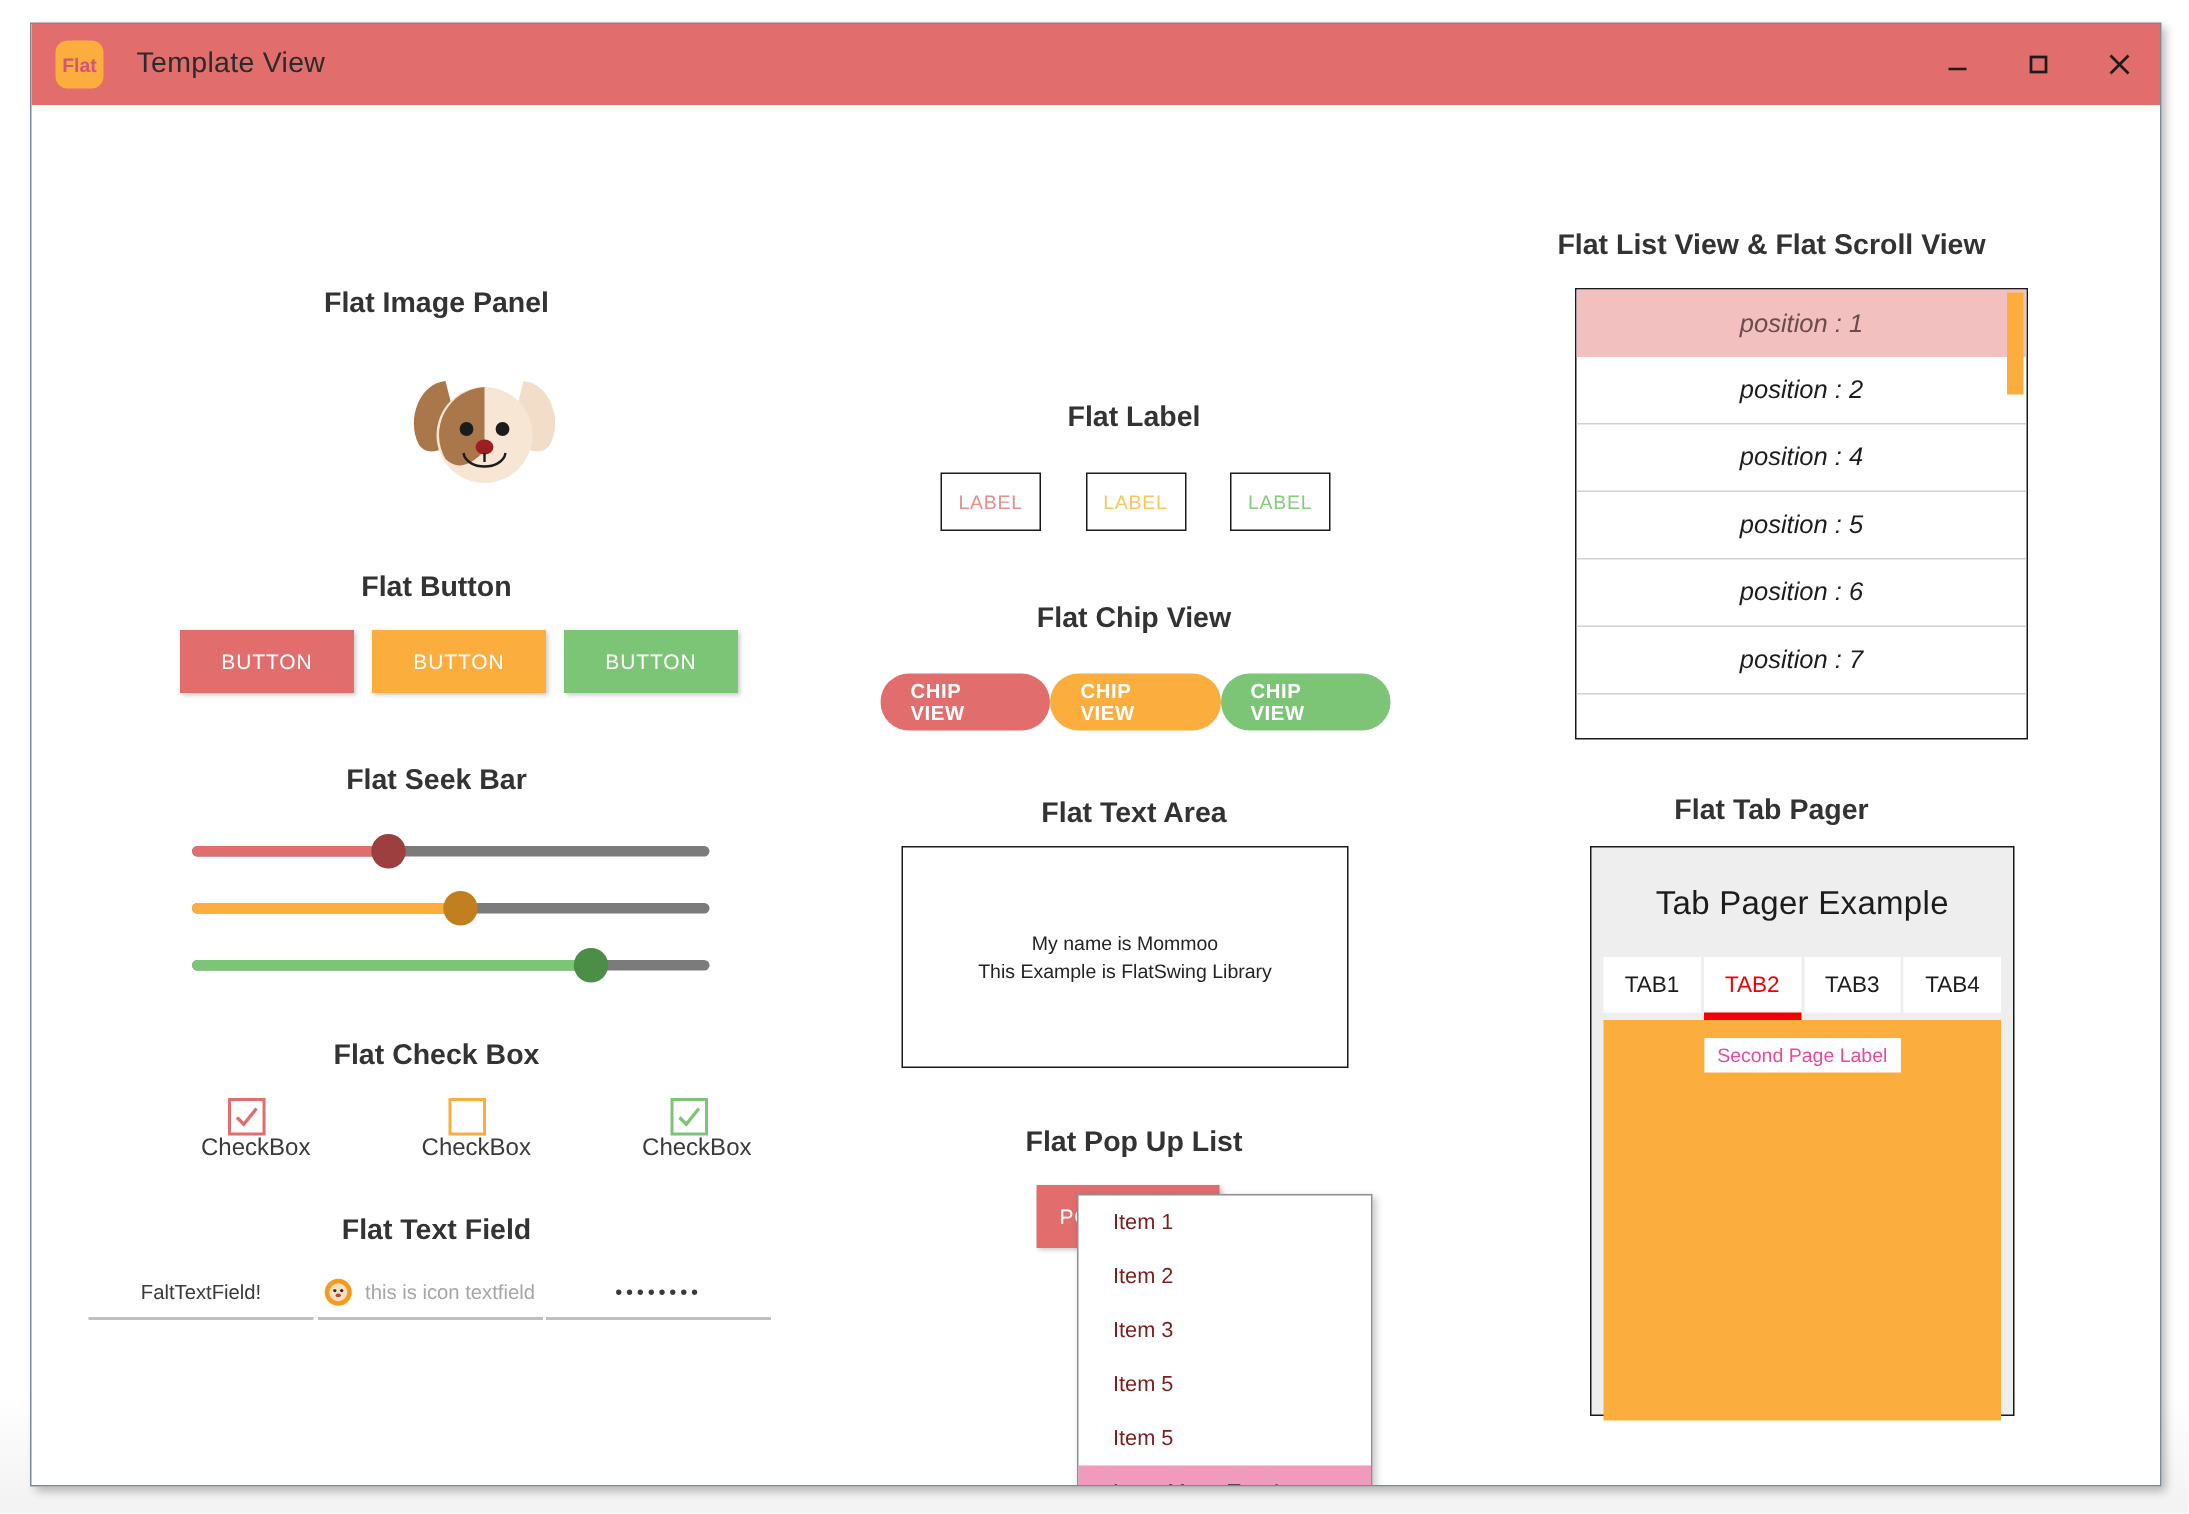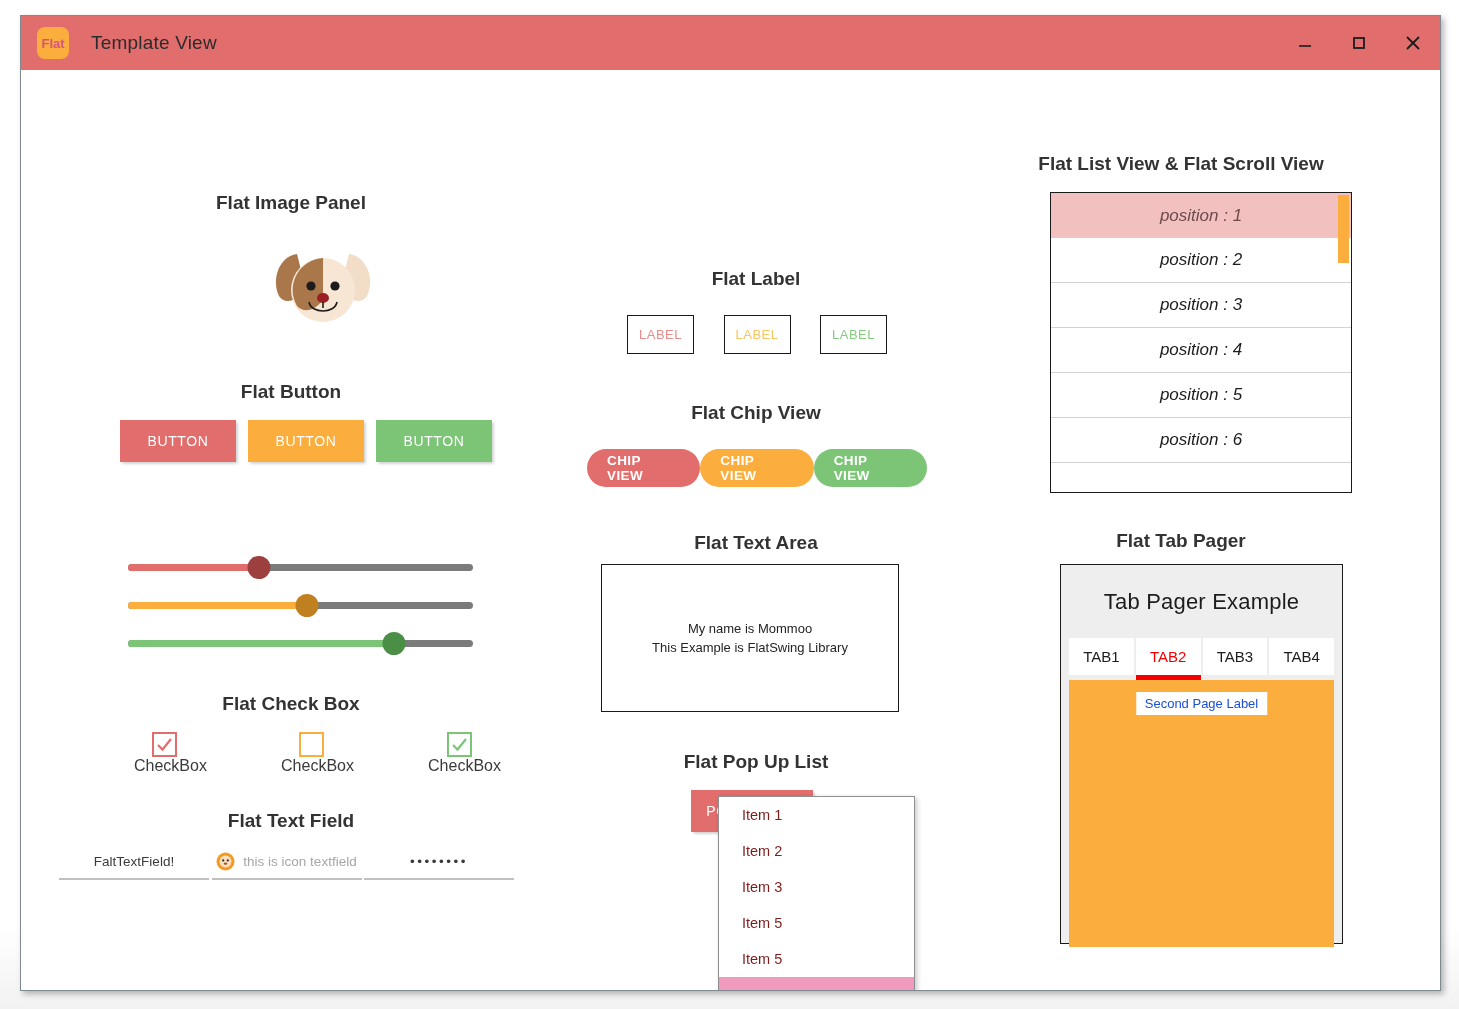--- a/index.html
+++ b/index.html
@@ -394,21 +394,21 @@
     height: 267px;
     background: #fbad3e;
     position: relative;
   }
   .page-label {
     position: absolute;
     left: 50%;
     transform: translateX(-50%);
     top: 12px;
     background: #ffffff;
-    color: #1d4ed8;
+    color: #ec4899;
     font-size: 13px;
     padding: 4px 9px;
     white-space: nowrap;
   }
 </style>
 </head>
 <body>
 
 <div id="root">
   <div class="window">
@@ -462,20 +462,21 @@
           </svg>
         </div>
 
         <div class="section-title btn-title">Flat Button</div>
         <div class="btn-row">
           <button class="flat-btn" style="background:#e26d6d">BUTTON</button>
           <button class="flat-btn" style="background:#fbad3e">BUTTON</button>
           <button class="flat-btn" style="background:#7cc576">BUTTON</button>
         </div>
 
+        <div class="section-title seek-title">Flat Seek Bar</div>
         <div class="seek-wrap">
           <div class="seek">
             <div class="track"></div>
             <div class="fill" style="width:38%;background:#e26d6d"></div>
             <div class="thumb" style="left:38%;background:#9e3f3f"></div>
           </div>
           <div class="seek">
             <div class="track"></div>
             <div class="fill" style="width:52%;background:#fbad3e"></div>
             <div class="thumb" style="left:52%;background:#c08020"></div>
@@ -568,24 +569,24 @@
         </div>
       </div>
 
       <div class="col-right">
 
         <div class="section-title list-title">Flat List View &amp; Flat Scroll View</div>
         <div class="list-view">
           <div class="list-scrollbar"></div>
           <div class="list-row selected">position : 1</div>
           <div class="list-row">position : 2</div>
-          <div class="list-row">position : 3</div>
           <div class="list-row">position : 4</div>
           <div class="list-row">position : 5</div>
           <div class="list-row">position : 6</div>
+          <div class="list-row">position : 7</div>
         </div>
 
         <div class="section-title tab-title">Flat Tab Pager</div>
         <div class="tab-pager">
           <div class="tab-heading">Tab Pager Example</div>
           <div class="tab-strip">
             <div class="tab">TAB1</div>
             <div class="tab active">TAB2</div>
             <div class="tab">TAB3</div>
             <div class="tab">TAB4</div>

